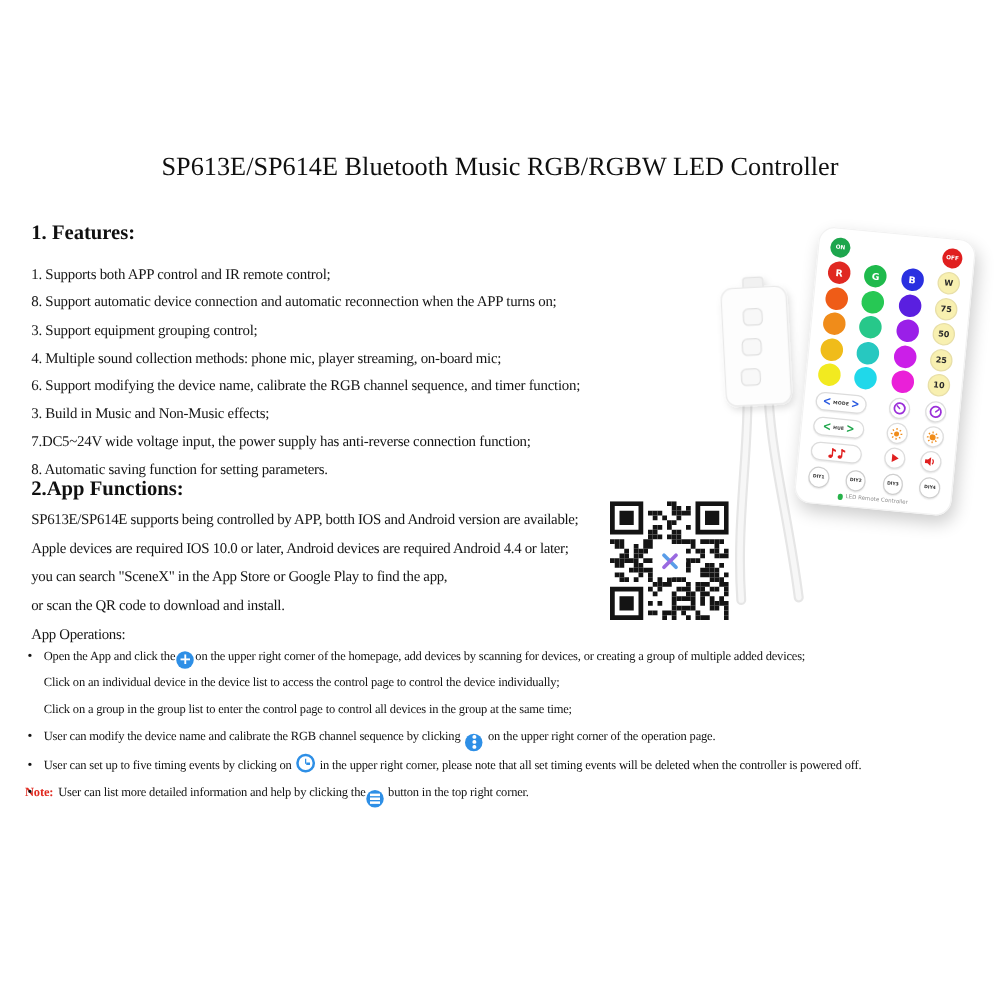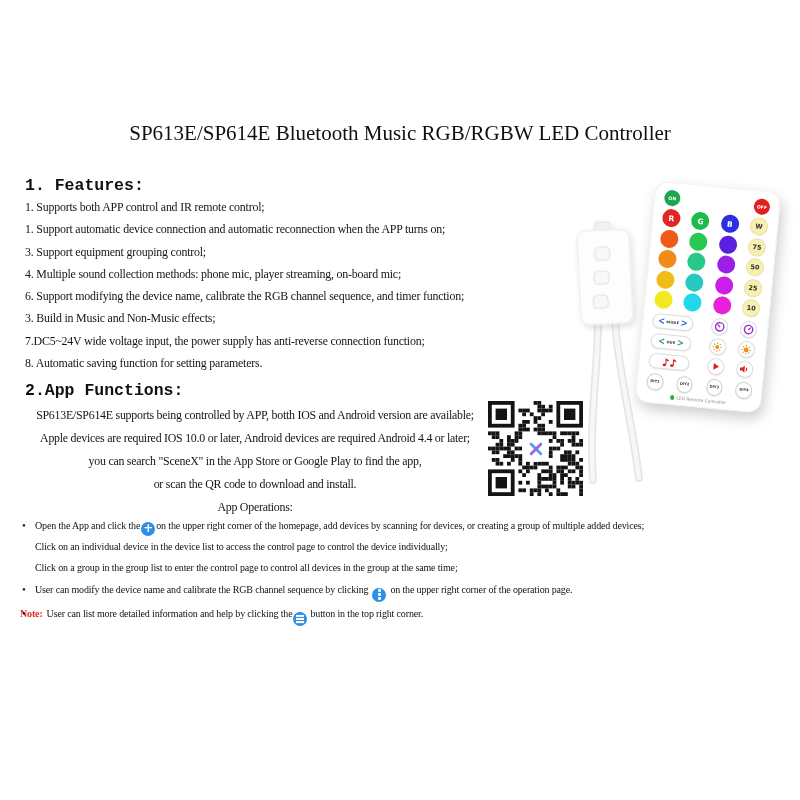--- a/index.html
+++ b/index.html
@@ -2,29 +2,29 @@
 <html><head>
 <meta charset="utf-8">
 <style>
   html,body{margin:0;padding:0;background:#fff;}
   .page{position:relative;width:800px;height:800px;background:#ffffff;overflow:hidden;
         font-family:"Liberation Serif","DejaVu Serif",serif;color:#151515;}
 
   .title{position:absolute;top:121px;left:0;width:100%;text-align:center;
          font-weight:normal;font-size:21px;color:#101010;}
 
-  .h2{position:absolute;left:25px;font-weight:bold;font-size:16.5px;color:#101010;font-family:Liberation Mono, monospace;}
+  .h2{position:absolute;left:25px;font-weight:bold;font-size:16.5px;color:#101010;}
   .feat-h{top:176px;}
   .app-h{top:381px;}
 
-  .feat-list{position:absolute;left:25px;top:196px;width:540px;}
+  .feat-list{position:absolute;left:25px;top:208px;width:540px;}
   .feat-item{font-size:11.9px;line-height:22.3px;letter-spacing:-0.2px;white-space:nowrap;}
 
   .para{position:absolute;left:25px;top:404px;width:460px;}
-  .para-line{font-size:11.9px;line-height:23px;letter-spacing:-0.25px;white-space:nowrap;text-align:center;}
+  .para-line{font-size:11.9px;line-height:23px;letter-spacing:-0.25px;white-space:nowrap;}
 
   
   .qr{position:absolute;left:488px;top:401px;width:95px;height:95px;}
   .qr svg{display:block;}
   .qr-logo{position:absolute;left:50%;top:50%;width:27px;height:27px;margin:-13.5px 0 0 -13.5px;
            background:#fff;border-radius:50%;display:flex;align-items:center;justify-content:center;}
 
   
   .bullets{position:absolute;left:20px;top:514px;width:760px;font-size:10px;
            line-height:21px;letter-spacing:-0.15px;color:#111;}
@@ -93,21 +93,21 @@
 </head>
 <body>
 
 <div class="page">
 
   <div class="title">SP613E/SP614E Bluetooth Music RGB/RGBW LED Controller</div>
 
   <div class="h2 feat-h">1. Features:</div>
   <div class="feat-list">
     <div class="feat-item">1. Supports both APP control and IR remote control;</div>
-    <div class="feat-item">1. Support automatic device connection and automatic reconnection when the APP turns on;</div>
+    <div class="feat-item">8. Support automatic device connection and automatic reconnection when the APP turns on;</div>
     <div class="feat-item">3. Support equipment grouping control;</div>
     <div class="feat-item">4. Multiple sound collection methods: phone mic, player streaming, on-board mic;</div>
     <div class="feat-item">6. Support modifying the device name, calibrate the RGB channel sequence, and timer function;</div>
     <div class="feat-item">3. Build in Music and Non-Music effects;</div>
     <div class="feat-item">7.DC5~24V wide voltage input, the power supply has anti-reverse connection function;</div>
     <div class="feat-item">8. Automatic saving function for setting parameters.</div>
   </div>
 
   <div class="product">
     <svg class="devimg" width="255" height="315" viewBox="0 0 255 315">
@@ -467,19 +467,20 @@
     </div>
   </div>
 
   <div class="bullets">
     <div class="bullet"><span class="bdot"></span><span>Open the App and click the</span><span class="ic ic-plus"></span><span>on the upper right corner of the homepage, add devices by scanning for devices, or creating a group of multiple added devices;</span></div>
     <div class="bcont">Click on an individual device in the device list to access the control page to control the device individually;</div>
     <div class="bcont">Click on a group in the group list to enter the control page to control all devices in the group at the same time;</div>
 
     <div class="bullet"><span class="bdot"></span><span>User can modify the device name and calibrate the RGB channel sequence by clicking</span><span class="ic ic-kebab"></span><span>on the upper right corner of the operation page.</span></div>
 
+    <div class="bullet"><span class="bdot"></span><span>User can set up to five timing events by clicking on</span><span class="ic ic-timer"></span><span>in the upper right corner, please note that all set timing events will be deleted when the controller is powered off.</span></div>
 
     <div class="bullet"><span class="bdot"></span></div>
 
     <div class="note-line"><span class="note-label">Note:</span><span>User can list more detailed information and help by clicking the</span><span class="ic ic-menu"></span><span>button in the top right corner.</span></div>
   </div>
 
 </div>
 
 </body></html>

